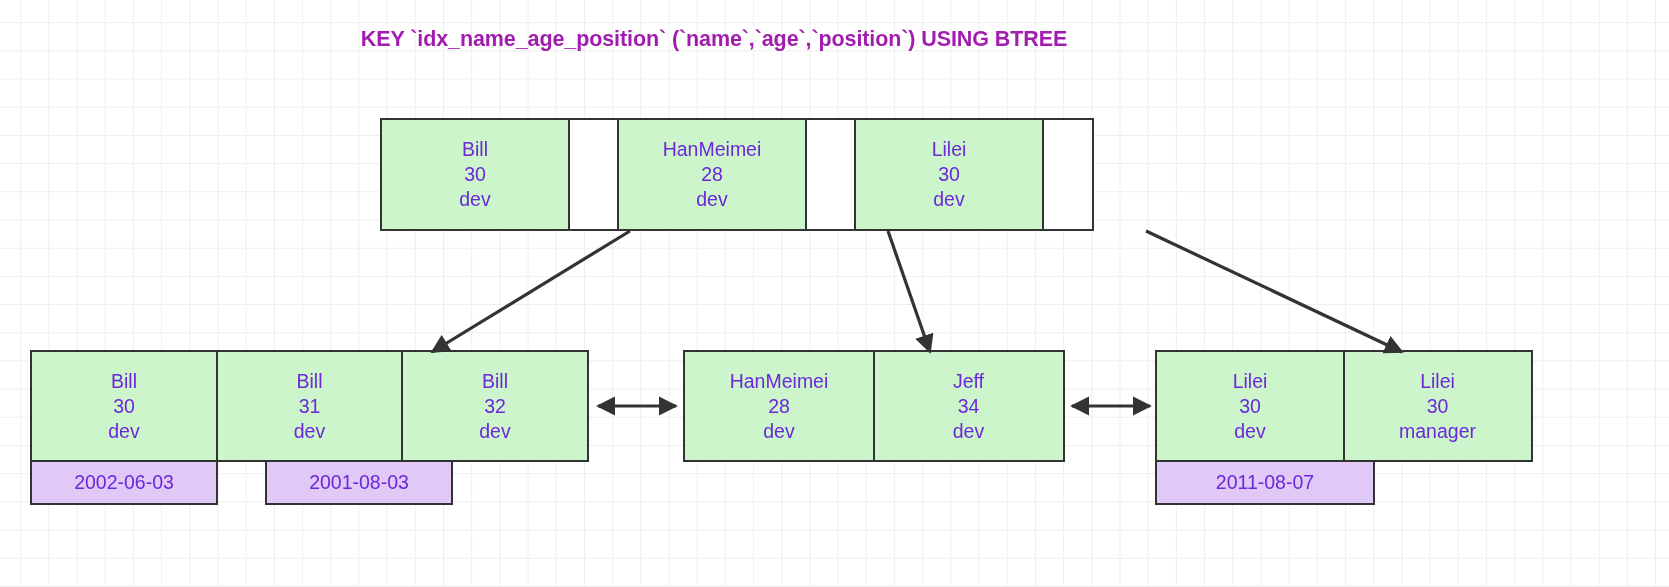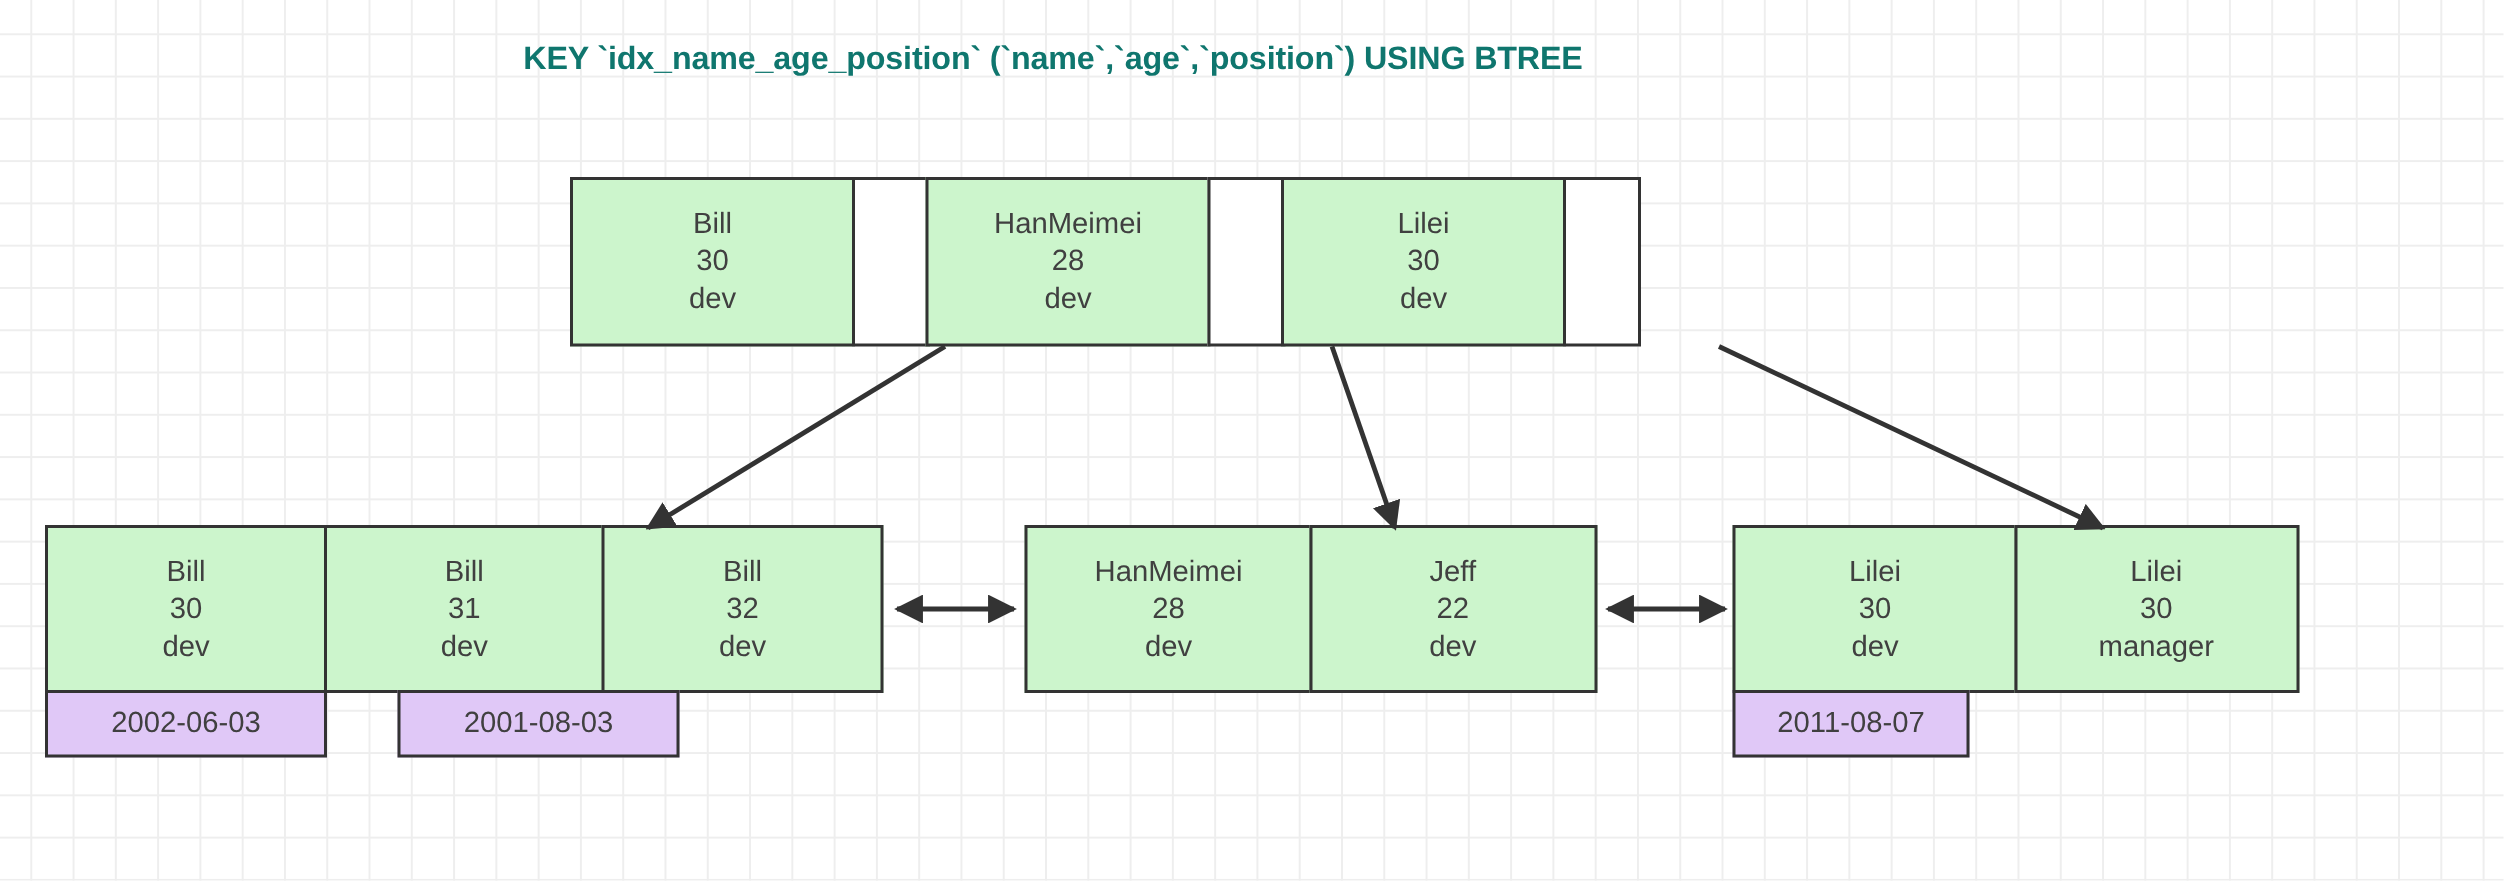--- a/index.html
+++ b/index.html
@@ -21,46 +21,46 @@
   }
   #canvas {
     position: absolute;
     left: 0; top: 0;
     width: 1669px;
     height: 587px;
   }
   
   #diagram-title {
     position: absolute;
-    left: 0;
+    left: 12px;
     top: 27px;
     width: 1404px;
     text-align: center;
     font-size: 21.5px;
     font-weight: bold;
-    color: #0f766e;
+    color: #a21caf;
     letter-spacing: -0.1px;
     white-space: pre;
   }
   
   .node {
     position: absolute;
     display: flex;
     box-sizing: border-box;
   }
   .cell {
     box-sizing: border-box;
     border: 2.5px solid #333333;
     background: #ccf5cc;
     display: flex;
     flex-direction: column;
     align-items: center;
     justify-content: center;
     font-size: 19.5px;
-    color: #404040;
+    color: #6d28d9;
     line-height: 25px;
   }
   .cell + .cell { border-left-width: 2.5px; margin-left: -2.5px; }
   .cell .ln { white-space: nowrap; }
   .ptr-cell {
     background: #ffffff;
   }
   
   .leaf-group {
     position: absolute;
@@ -147,21 +147,21 @@
 
   <div class="leaf-group" id="leaf-group-2" style="left:683px; top:350px;">
     <div class="leaf-row keys">
       <div class="cell" style="width:192px;">
         <span class="ln">HanMeimei</span>
         <span class="ln">28</span>
         <span class="ln">dev</span>
       </div>
       <div class="cell" style="width:192px;">
         <span class="ln">Jeff</span>
-        <span class="ln">22</span>
+        <span class="ln">34</span>
         <span class="ln">dev</span>
       </div>
     </div>
     <div class="leaf-row dates">
     </div>
   </div>
 
   <div class="leaf-group" id="leaf-group-3" style="left:1155px; top:350px;">
     <div class="leaf-row keys">
       <div class="cell" style="width:190px;">
@@ -169,21 +169,21 @@
         <span class="ln">30</span>
         <span class="ln">dev</span>
       </div>
       <div class="cell" style="width:190px;">
         <span class="ln">Lilei</span>
         <span class="ln">30</span>
         <span class="ln">manager</span>
       </div>
     </div>
     <div class="leaf-row dates">
-      <div class="cell" style="width:158px;">2011-08-07</div>
+      <div class="cell" style="width:220px;">2011-08-07</div>
     </div>
   </div>
 
   <svg class="links" viewBox="0 0 1669 587">
     <defs>
       <marker id="arrowEnd" viewBox="0 0 10 10" refX="9" refY="5" markerWidth="6" markerHeight="6" orient="auto-start-reverse">
         <path d="M 0 0 L 10 5 L 0 10 z" fill="#333333"></path>
       </marker>
       <marker id="arrowStart" viewBox="0 0 10 10" refX="9" refY="5" markerWidth="6" markerHeight="6" orient="auto-start-reverse">
         <path d="M 0 0 L 10 5 L 0 10 z" fill="#333333"></path>

